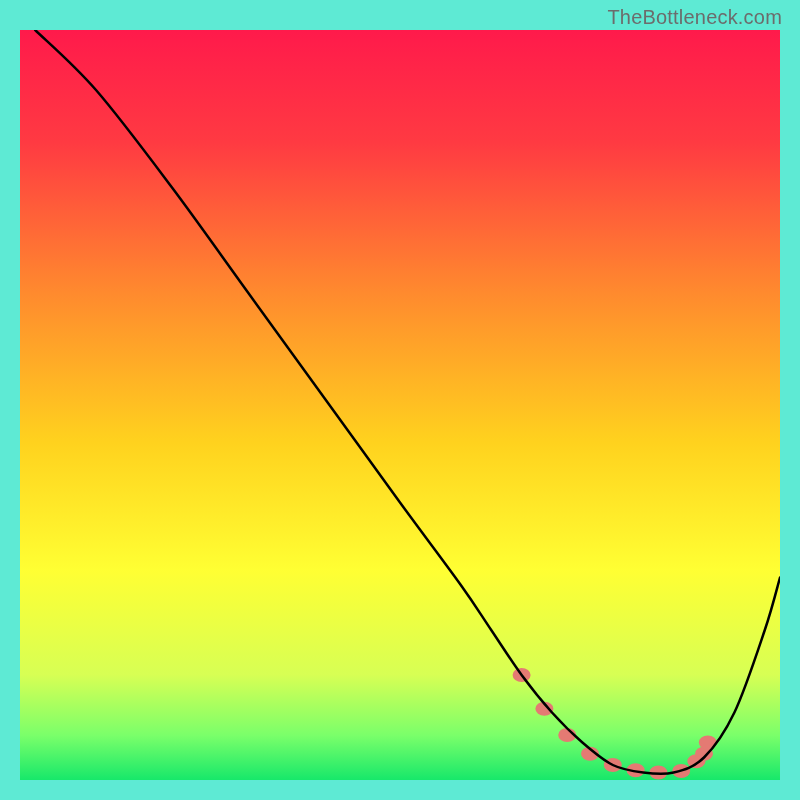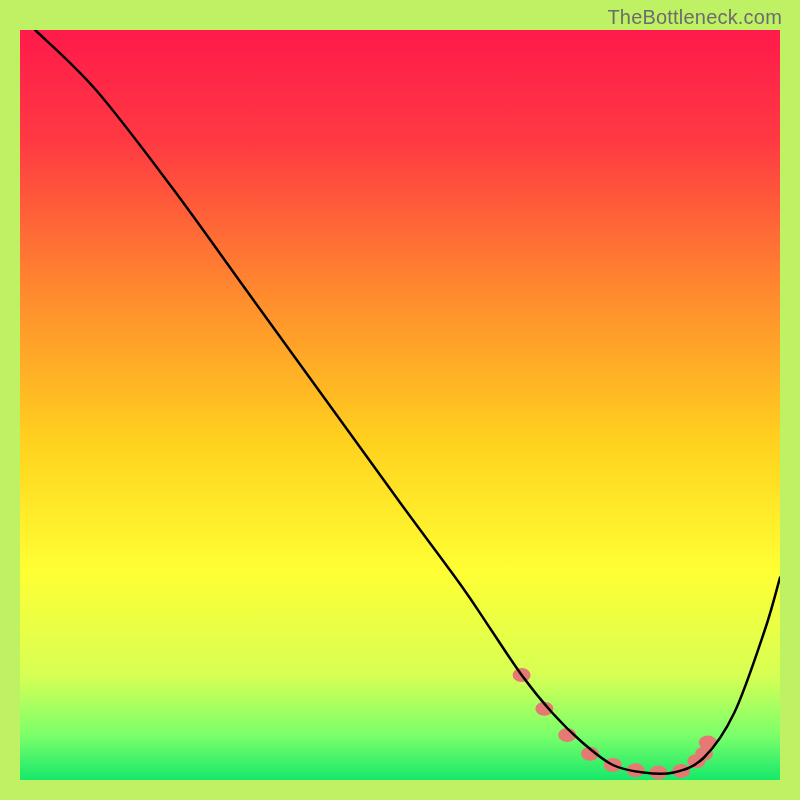--- a/index.html
+++ b/index.html
@@ -8,21 +8,21 @@
     width: 800px;
     height: 800px;
     background: #000000;
     font-family: Arial, Helvetica, sans-serif;
     overflow: hidden;
   }
   .frame {
     position: relative;
     width: 800px;
     height: 800px;
-    background: #bef264;
+    background: #5eead4;
   }
   .plot {
     position: absolute;
     left: 20px;
     top: 30px;
     width: 760px;
     height: 750px;
   }
   .plot svg {
     display: block;

